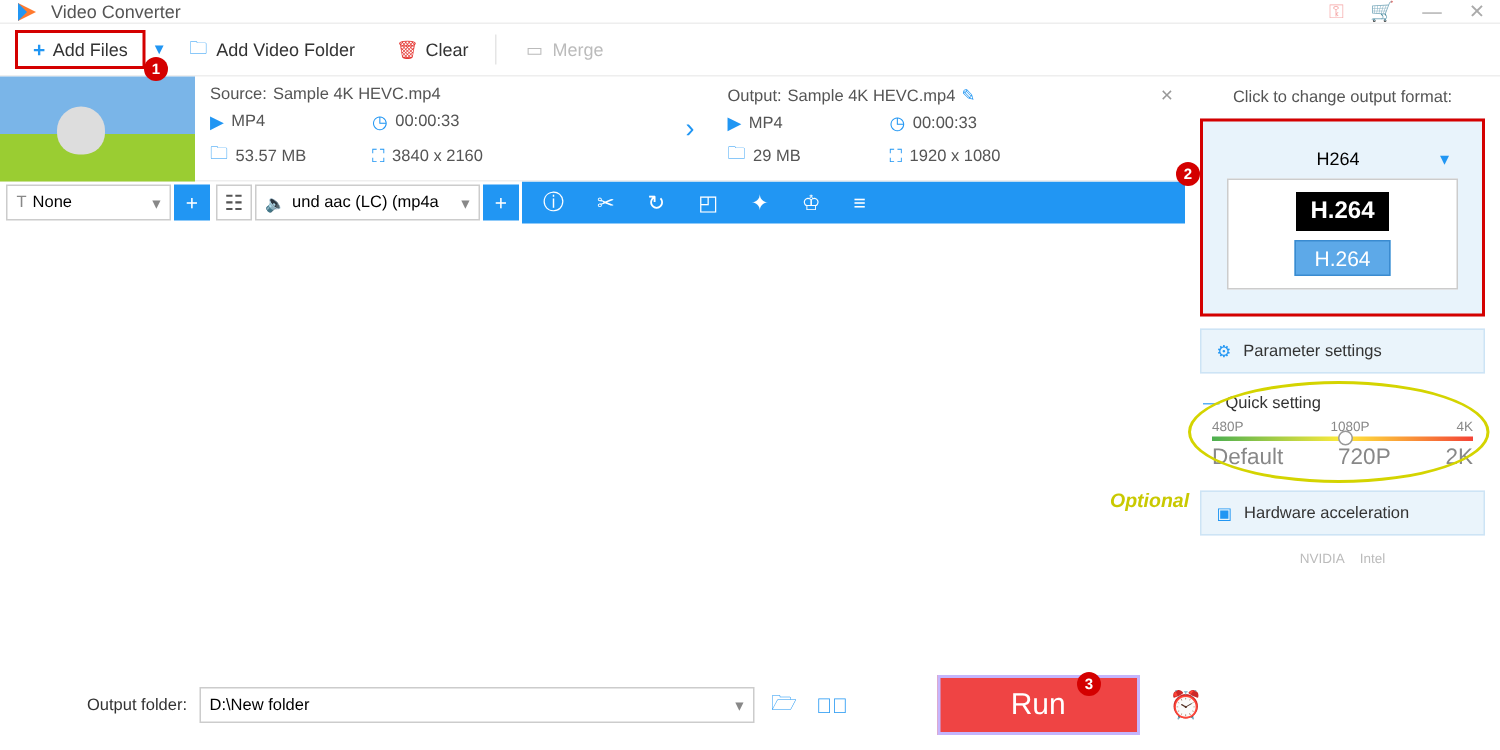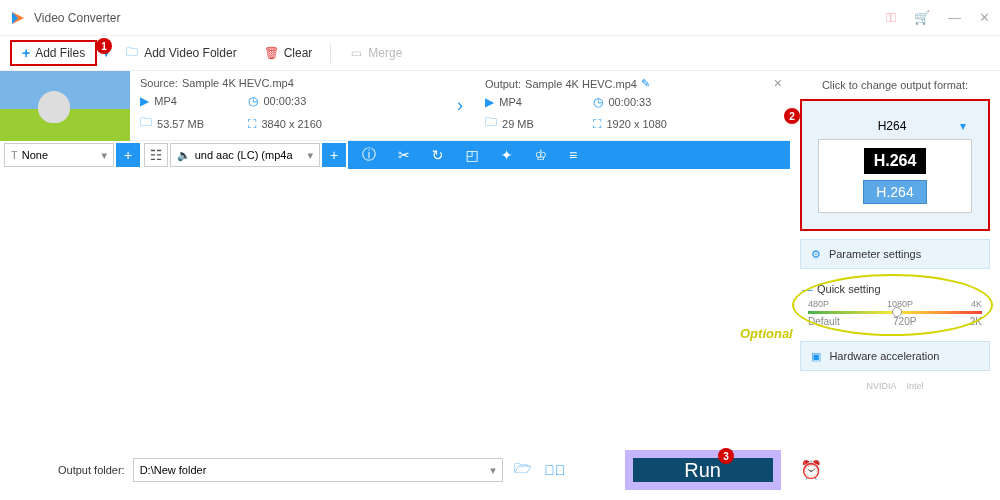--- a/index.html
+++ b/index.html
@@ -1,18 +1,18 @@
 <!DOCTYPE html>
 <html><head>
 <meta charset="utf-8">
 <style>
 * { box-sizing: border-box; margin: 0; padding: 0; font-family: Arial, sans-serif; }
 body { background: #fff; width: 1000px; height: 500px; overflow: hidden; position: relative; }
 
-.titlebar { height: 36px; display: flex; align-items: center; padding: 0 10px; border-bottom: 1px solid #eee; }
+.titlebar { height: 16px; display: flex; align-items: center; padding: 0 10px; border-bottom: 1px solid #eee; }
 .titlebar .logo { width: 16px; height: 16px; margin-right: 8px; }
 .titlebar .title { font-size: 12px; color: #555; flex: 1; }
 .titlebar .winbtns { display: flex; gap: 18px; align-items: center; color: #aaa; }
 .titlebar .winbtns span { cursor: pointer; font-size: 13px; }
 
 .toolbar { height: 35px; display: flex; align-items: center; padding: 0 10px; gap: 0; border-bottom: 1px solid #eee; }
 .tbtn { display: flex; align-items: center; gap: 5px; padding: 0 14px; height: 100%; font-size: 12px; color: #333; cursor: pointer; }
 .tbtn .ico { width: 14px; height: 14px; display: inline-flex; align-items: center; justify-content: center; }
 .add-files { border: 2px solid #d40000; padding: 2px 10px; height: 26px; }
 .add-files .plus { color: #2196f3; font-weight: bold; font-size: 14px; }
@@ -58,29 +58,29 @@
 .side-btn { height: 30px; border: 1px solid #cde4f5; background: #eaf4fb; display: flex; align-items: center; gap: 8px; padding: 0 10px; font-size: 11px; color: #333; cursor: pointer; }
 .side-btn .ic { color: #2196f3; }
 
 .quick { border: 2px solid transparent; padding: 4px 0; position: relative; }
 .quick-ellipse { position: absolute; left: -10px; top: -5px; right: -5px; bottom: -5px; border: 2px solid #d4d400; border-radius: 50%; pointer-events: none; }
 .quick-title { font-size: 11px; color: #333; display: flex; align-items: center; gap: 4px; }
 .quick-title::before { content: '—'; color: #2196f3; }
 .quick-labels { display: flex; justify-content: space-between; font-size: 9px; color: #888; padding: 4px 6px 0; }
 .quick-bar { height: 3px; background: linear-gradient(90deg, #4caf50, #ffeb3b, #f44336); margin: 2px 6px; position: relative; }
 .quick-knob { position: absolute; left: 48%; top: -4px; width: 10px; height: 10px; background: #fff; border: 1px solid #999; border-radius: 50%; }
-.quick-labels2 { display: flex; justify-content: space-between; font-size: 10px; color: #888; padding: 0 6px; }
+.quick-labels2 { display: flex; justify-content: space-between; font-size: 15px; color: #888; padding: 0 6px; }
 
 .hw-logos { display: flex; gap: 10px; align-items: center; justify-content: center; font-size: 9px; color: #bbb; padding: 2px 0; }
 
 .footer { position: absolute; bottom: 10px; left: 0; right: 0; height: 40px; display: flex; align-items: center; padding: 0 10px; gap: 8px; }
 .footer .lbl { font-size: 11px; color: #333; margin-left: 48px; }
 .footer .path { flex: 1; max-width: 370px; height: 24px; border: 1px solid #ccc; font-size: 11px; padding: 0 6px; display: flex; align-items: center; }
 .footer .fic { color: #2196f3; cursor: pointer; font-size: 14px; width: 24px; text-align: center; }
-.run-btn { width: 156px; height: 40px; background: #0c4a6e; color: #fff; font-size: 20px; display: flex; align-items: center; justify-content: center; border: 8px solid #c4b5fd; cursor: pointer; margin-left: 50px; }
+.run-btn { width: 135px; height: 40px; background: #ef4444; color: #fff; font-size: 20px; display: flex; align-items: center; justify-content: center; border: 2px solid #c4b5fd; cursor: pointer; margin-left: 50px; }
 .clock { color: #2196f3; font-size: 18px; margin-left: 12px; cursor: pointer; }
 
 .badge { position: absolute; width: 16px; height: 16px; background: #d40000; color: #fff; border-radius: 50%; display: flex; align-items: center; justify-content: center; font-size: 10px; font-weight: bold; z-index: 10; }
 .badge.b1 { left: 96px; top: 38px; }
 .badge.b2 { left: 784px; top: 108px; }
 .badge.b3 { left: 718px; top: 448px; }
 
 .opt-label { position: absolute; left: 740px; top: 326px; color: #c9c900; font-weight: bold; font-style: italic; font-size: 13px; z-index: 5; }
 
 svg { display: block; }

